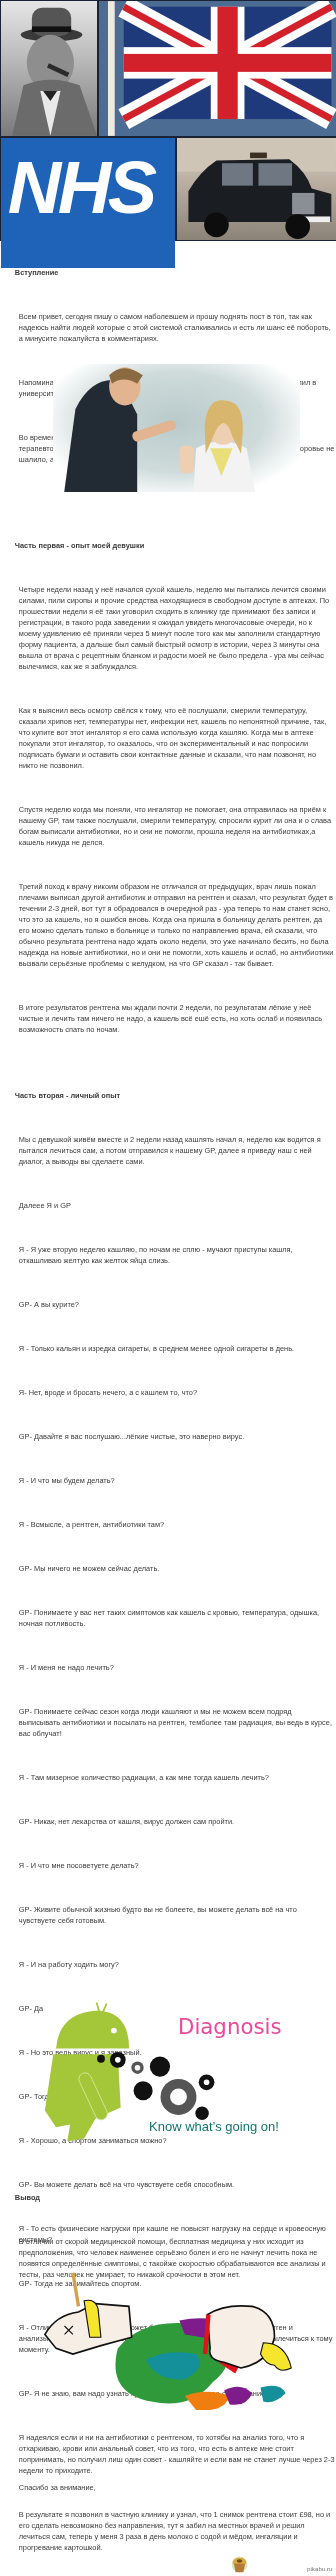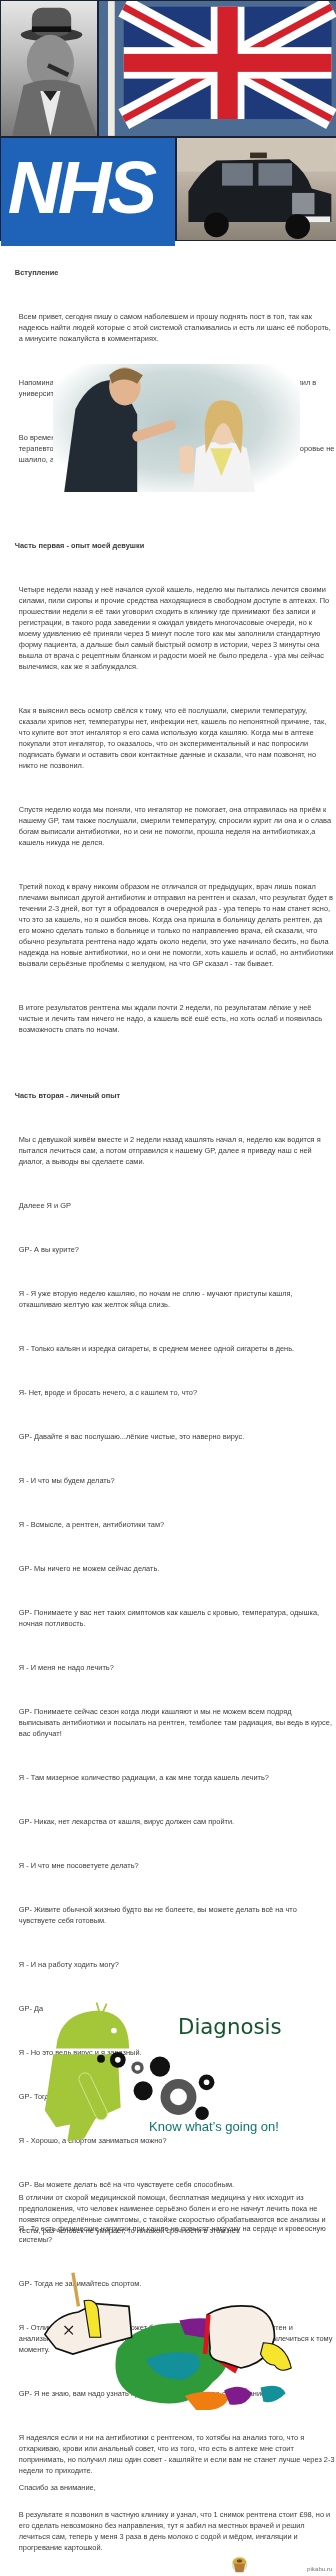--- a/index.html
+++ b/index.html
@@ -2,33 +2,33 @@
 <html style="font-size:9px"><head>
 <meta charset="utf-8">
 <style>
   html, body { margin: 0; padding: 0; background: #ffffff; }
   body { width: 337px; height: 2576px; position: relative; overflow: hidden;
          font-family: "Liberation Sans", "DejaVu Sans", sans-serif; color: #3b3b3b; }
   .collage { position: absolute; left: 0; top: 0; width: 337px; height: 241px; background: #1b2233; }
   .tile { position: absolute; overflow: hidden; }
   .churchill { left: 1.1px; top: 1.1px; width: 96px; height: 135px; background: linear-gradient(180deg,#e6e6e6 0%,#bdbdbd 40%,#7a7a7a 100%); }
   .flag { left: 99px; top: 1.1px; width: 237px; height: 135px; background: #4c6c93; }
-  .nhs { left: 1.1px; top: 138px; width: 174px; height: 108px; background: #1e63b8; }
+  .nhs { left: 1.1px; top: 138px; width: 174px; height: 130px; background: #1e63b8; }
   .cab { left: 177px; top: 138px; width: 159px; height: 102px; background: linear-gradient(180deg,#d9d2c8 0%,#b8ad9f 45%,#8c8378 100%); }
   .nhs-text { position: absolute; left: 6.7px; top: 10px; font-size: 74px; font-weight: bold; font-style: italic;
               color: #ffffff; letter-spacing: -3.4px; line-height: 79px; font-family: "Liberation Sans", sans-serif; }
 
   .text { position: absolute; left: 2.8px; width: 332px; font-size: 7.4px; line-height: 11px; white-space: pre-wrap; }
   .para { margin: 0 0 11px 16px; }
   .heading { margin: 0 0 11px 12px; font-weight: bold; }
 
   .illus-doctor { position: absolute; left: 53px; top: 364px; width: 247px; height: 128px;
                   background: radial-gradient(ellipse at 50% 45%, #b9cacb 0%, #cfdbdb 50%, #ffffff 80%); }
   .diagnosis { position: absolute; left: 28px; top: 1998px; width: 292px; height: 163px; }
-  .diag-title { position: absolute; left: 150px; top: 15.7px; font-size: 21.3px; color: #14532d; font-family: "DejaVu Sans", sans-serif; }
+  .diag-title { position: absolute; left: 150px; top: 15.7px; font-size: 21.3px; color: #ec4899; font-family: "DejaVu Sans", sans-serif; }
   .diag-sub { position: absolute; left: 121px; top: 121px; font-size: 13px; color: #0f766e; font-family: Liberation Sans, sans-serif; }
   .unicorn { position: absolute; left: 39px; top: 2270px; width: 275px; height: 140px; }
   .footer-brand { position: absolute; right: 4.5px; top: 2565px; font-size: 6.2px; color: #777; }
   .muffin { position: absolute; left: 230px; top: 2556px; width: 19px; height: 19px; }
 </style>
 </head>
 <body>
 
 <div class="collage">
   <div class="tile churchill">
@@ -101,22 +101,22 @@
   <div class="para">Четыре недели назад у неё начался сухой кашель, неделю мы пытались лечится своими силами, пили сиропы и прочие средства находящиеся в свободном доступе в аптеках. По прошествии недели я её таки уговорил сходить в клинику где принимают без записи и регистрации, в такого рода заведении я ожидал увидеть многочасовые очереди, но к моему удивлению её приняли через 5 минут после того как мы заполнили стандартную форму пациента, а дальше был самый быстрый осмотр в истории, через 3 минуты она вышла от врача с рецептным бланком и радости моей не было предела - ура мы сейчас вылечимся, как же я заблуждался.</div>
   <div class="para">Как я выяснил весь осмотр свёлся к тому, что её послушали, смерили температуру, сказали хрипов нет, температуры нет, инфекции нет, кашель по непонятной причине, так, что купите вот этот ингалятор я его сама использую когда кашляю. Когда мы в аптеке покупали этот ингалятор, то оказалось, что он экспериментальный и нас попросили подписать бумаги и оставить свои контактные данные и сказали, что нам позвонят, но никто не позвонил.</div>
   <div class="para">Спустя неделю когда мы поняли, что ингалятор не помогает, она отправилась на приём к нашему GP, там также послушали, смерили температуру, спросили курит ли она и о слава богам выписали антибиотики, но и они не помогли, прошла неделя на антибиотиках,а кашель никуда не делся.</div>
   <div class="para">Третий поход к врачу никоим образом не отличался от предыдущих, врач лишь пожал плечами выписал другой антибиотик и отправил на рентген и сказал, что результат будет в течении 2-3 дней, вот тут я обрадовался в очередной раз - ура теперь то нам станет ясно, что это за кашель, но я ошибся вновь. Когда она пришла в больницу делать рентген, да его можно сделать только в больнице и только по направлению врача, ей сказали, что обычно результата рентгена надо ждать около недели, это уже начинало бесить, но была надежда на новые антибиотики, но и они не помогли, хоть кашель и ослаб, но антибиотики вызвали серьёзные проблемы с желудком, на что GP сказал - так бывает.</div>
   <div class="para">В итоге результатов рентгена мы ждали почти 2 недели, по результатам лёгкие у неё чистые и лечить там ничего не надо, а кашель всё ешё есть, но хоть ослаб и появилась возможность спать по ночам.</div>
 
   
   <div class="heading">Часть вторая - личный опыт</div>
   <div class="para">Мы с девушкой живём вместе и 2 недели назад кашлять начал я, неделю как водится я пытался лечиться сам, а потом отправился к нашему GP, далее я приведу наш с ней диалог, а выводы вы сделаете сами.</div>
   <div class="para">Далеее Я и GP</div>
+  <div class="para">Я - Я уже вторую неделю кашляю, по ночам не сплю - мучают приступы кашля, откашливаю желтую как желток яйца слизь.</div>
   <div class="para">GP- А вы курите?</div>
-  <div class="para">Я - Я уже вторую неделю кашляю, по ночам не сплю - мучают приступы кашля, откашливаю желтую как желток яйца слизь.</div>
   <div class="para">Я - Только кальян и изредка сигареты, в среднем менее одной сигареты в день.</div>
   <div class="para">Я- Нет, вроде и бросать нечего, а с кашлем то, что?</div>
   <div class="para">GP- Давайте я вас послушаю...лёгкие чистые, это наверно вирус.</div>
   <div class="para">Я - И что мы будем делать?</div>
   <div class="para">Я - Всмысле, а рентген, антибиотики там?</div>
   <div class="para">GP- Мы ничего не можем сейчас делать.</div>
   <div class="para">GP- Понимаете у вас нет таких симптомов как кашель с кровью, температура, одышка, ночная потливость.</div>
   <div class="para">Я - И меня не надо лечить?</div>
   <div class="para">GP- Понимаете сейчас сезон когда люди кашляют и мы не можем всем подряд выписывать антибиотики и посылать на рентген, темболее там радиация, вы ведь в курсе, вас облучат!</div>
   <div class="para">Я - Там мизерное количество радиации, а как мне тогда кашель лечить?</div>
@@ -157,20 +157,21 @@
       <circle cx="268" cy="176" r="15" fill="#fff"></circle>
     <circle cx="318" cy="150" r="14" fill="#111"></circle>
       <circle cx="318" cy="150" r="5" fill="#fff"></circle>
     <circle cx="310" cy="205" r="12" fill="#111"></circle>
   </svg>
   <div class="diag-title">Diagnosis</div>
   <div class="diag-sub">Know what’s going on!</div>
 </div>
 
 <div class="text" style="top:2170px;">
+  <div class="heading">Вывод</div>
   <div class="para">В отличии от скорой медицинской помощи, бесплатная медицина у них исходит из предположения, что человек наименее серьёзно болен и его не начнут лечить пока не появятся определённые симптомы, с такойже скоростью обрабатываются все анализы и тесты, раз человек не умирает, то никакой срочности в этом нет.</div>
 </div>
 
 <div class="unicorn">
   <svg width="275" height="140" viewBox="0 0 490 250">
     <path d="M140 140 Q180 90 260 95 Q320 95 330 130 Q350 170 310 200 Q270 250 200 235 Q120 220 140 140 Z" fill="#2e9a3a"></path>
     <path d="M190 160 Q230 140 280 150 Q300 175 260 195 Q210 200 190 160 Z" fill="#14909a"></path>
     <path d="M250 90 Q300 80 330 95 L320 125 L260 115 Z" fill="#7d1c8a"></path>
     <path d="M260 225 Q300 210 340 225 Q330 255 280 250 Z" fill="#f07d10"></path>
     <path d="M330 215 Q360 200 380 220 Q370 245 340 240 Z" fill="#7d1c8a"></path>

